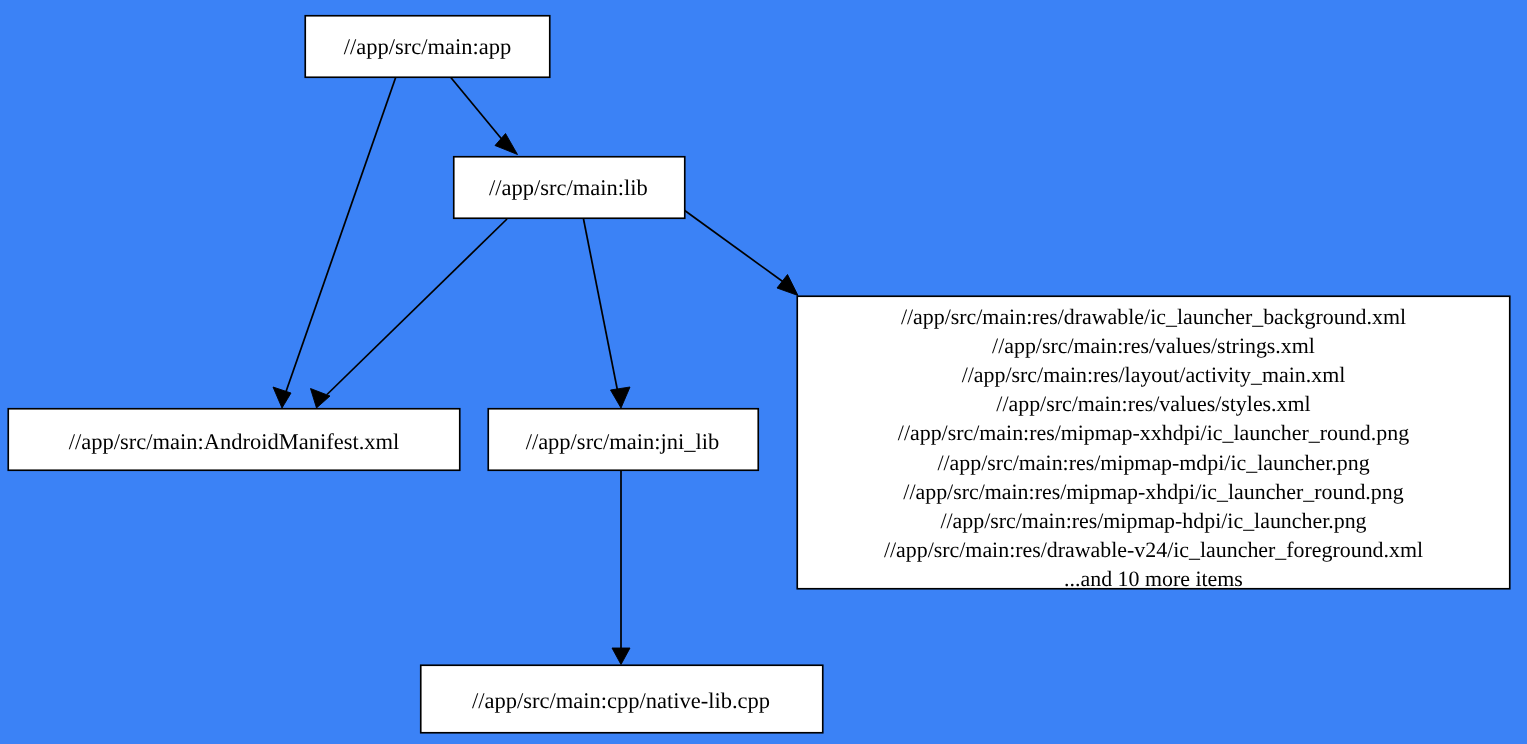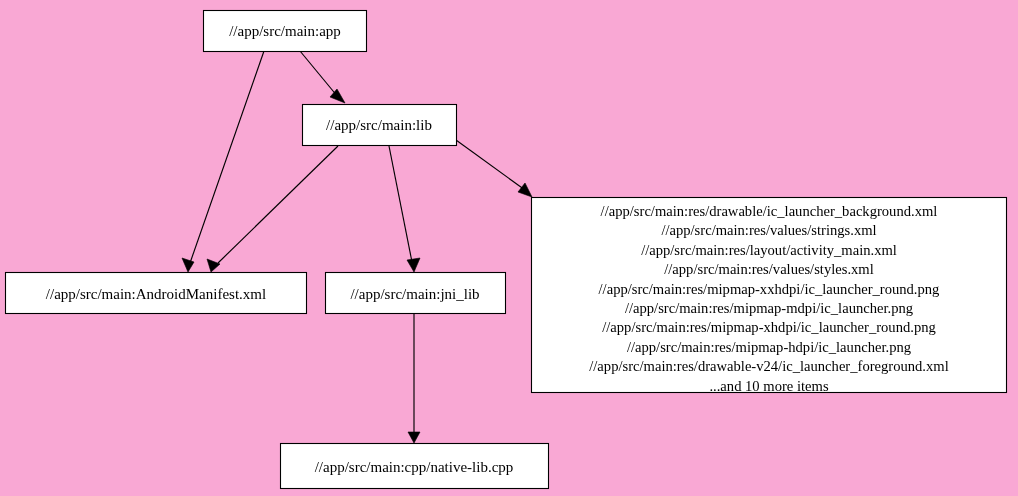--- a/index.html
+++ b/index.html
@@ -4,21 +4,21 @@
 <style>
   html, body {
     margin: 0;
     padding: 0;
     background: #ffffff;
   }
   #graph-canvas {
     position: relative;
     width: 1018px;
     height: 496px;
-    background: #f9a8d4;
+    background: #3b82f6;
     overflow: hidden;
   }
   svg.graph-svg {
     position: absolute;
     top: 0;
     left: 0;
     width: 1018px;
     height: 496px;
     display: block;
   }

